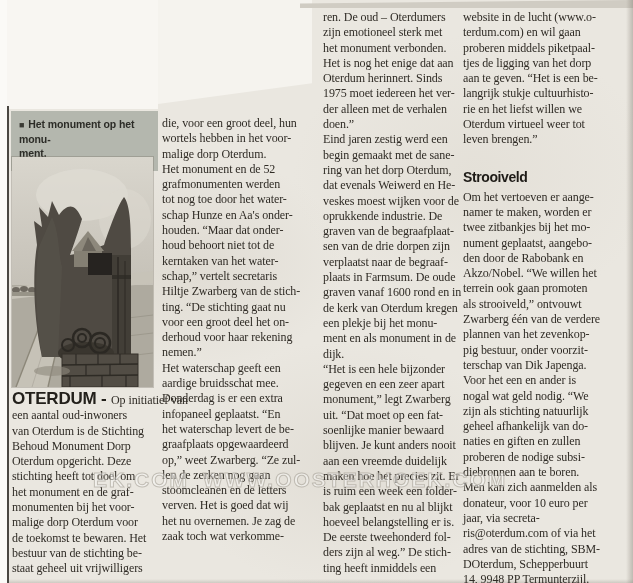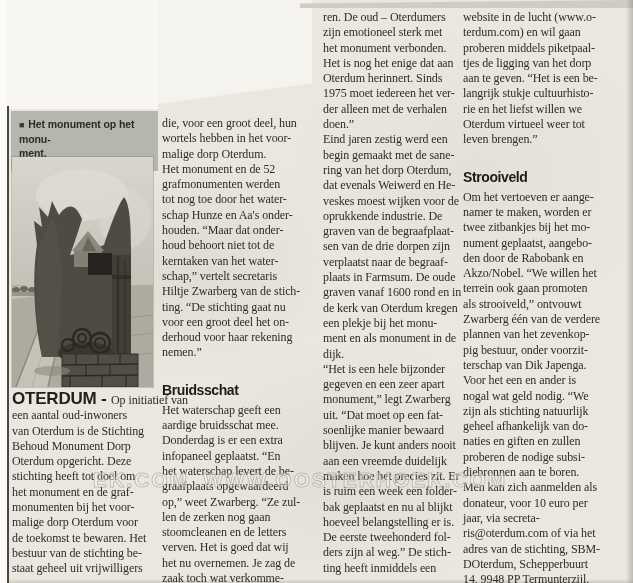--- a/index.html
+++ b/index.html
@@ -199,21 +199,20 @@
 schap Hunze en Aa's onder-
 houden. “Maar dat onder-
 houd behoort niet tot de
 kerntaken van het water-
 schap,” vertelt secretaris
 Hiltje Zwarberg van de stich-
 ting. “De stichting gaat nu
 voor een groot deel het on-
 derhoud voor haar rekening
 nemen.”</div>
-      <div class="col-heading">Bruidsschat</div>
       <div class="para">Het waterschap geeft een
 aardige bruidsschat mee.
 Donderdag is er een extra
 infopaneel geplaatst. “En
 het waterschap levert de be-
 graafplaats opgewaardeerd
 op,” weet Zwarberg. “Ze zul-
 len de zerken nog gaan
 stoomcleanen en de letters
 verven. Het is goed dat wij

